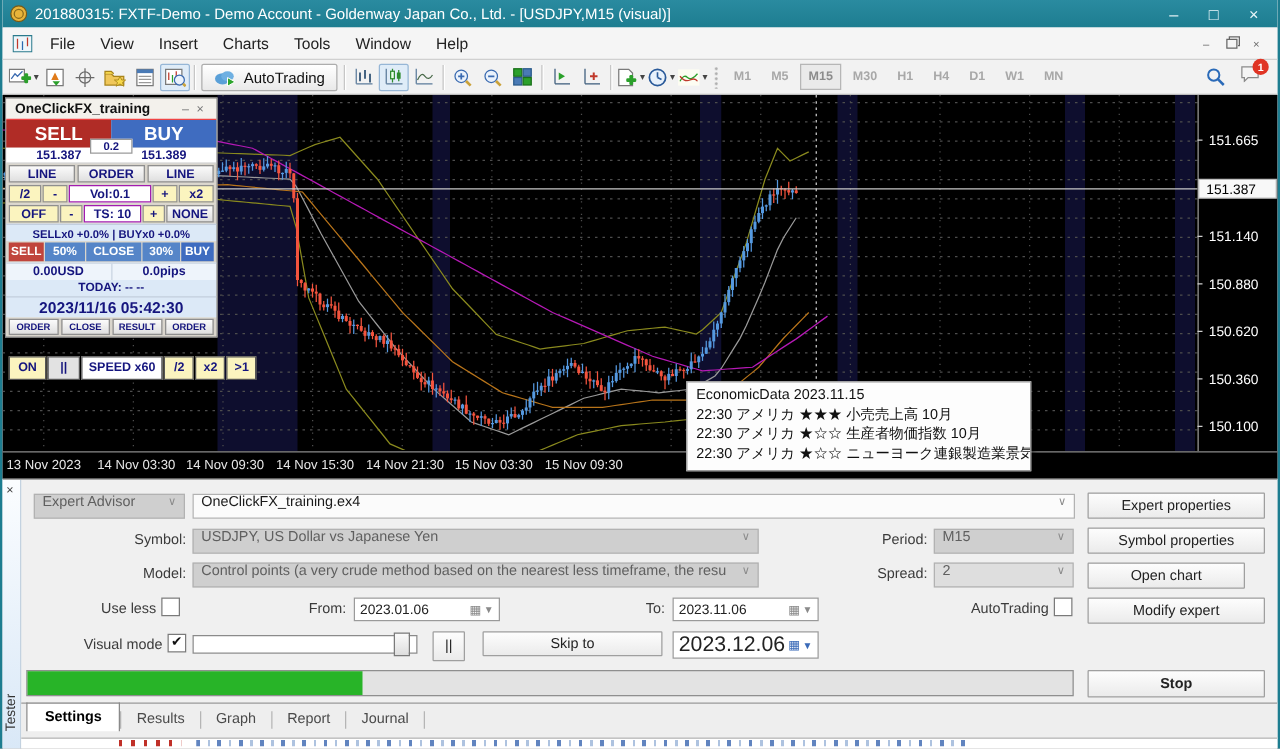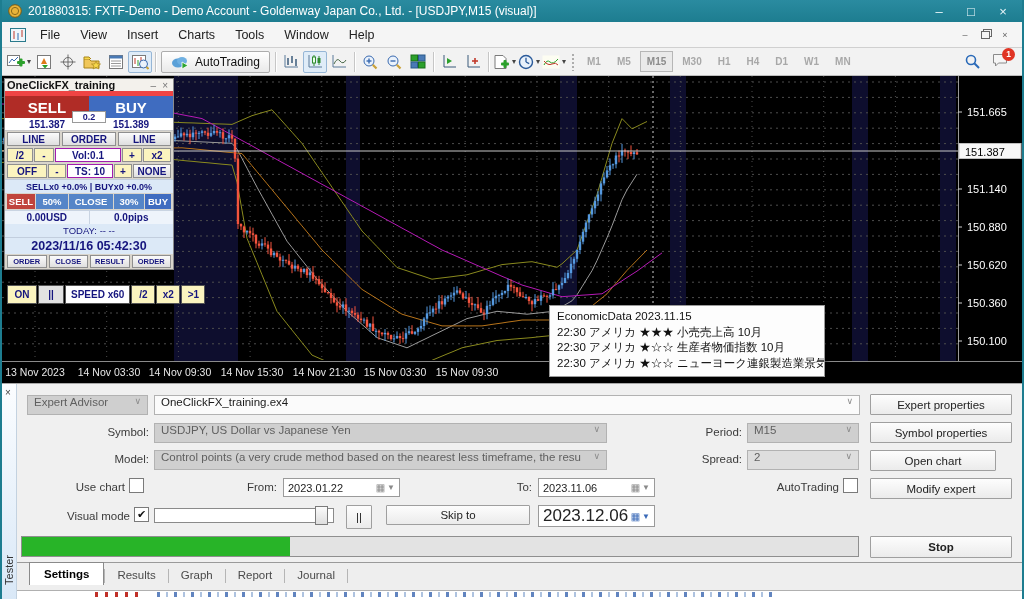--- a/index.html
+++ b/index.html
@@ -39,21 +39,21 @@
          width:13px;height:13px;border-radius:50%;display:grid;place-items:center}
 
   
   .chart{position:relative;height:307px;background:#000}
   .chart svg text{font-family:"Liberation Sans",sans-serif}
   .time-axis{position:absolute;left:0;right:0;bottom:0;height:22px;background:#000;border-top:1px solid #8a8a8a}
   .time-axis span{position:absolute;top:4px;transform:translateX(-50%);color:#e6e6e6;font-size:10.5px;white-space:nowrap}
 
   
   .ocfx{position:absolute;left:2px;top:2px;width:170px;background:#e9e6df;border:1px solid #8a8a8a;font-size:10px}
-  .ocfx-title{height:17px;background:#f3f1ec;display:flex;align-items:center;padding:0 2px;border-bottom:5px solid #ef4444}
+  .ocfx-title{height:17px;background:#f3f1ec;display:flex;align-items:center;padding:0 7px;border-bottom:1px solid #ef4444}
   .ocfx-title b{flex:1;font-size:11px;color:#111}
   .ocfx-title span{color:#777;padding:0 3px;font-size:10px}
   .row{display:flex;align-items:stretch}
   .sellbuy{height:22px;position:relative}
   .bigbtn{flex:1;display:grid;place-items:center;color:#fff;font-weight:bold;font-size:15px}
   .bigbtn.sell{background:#b02c26}
   .bigbtn.buy{background:#3f6cc0}
   .spreadchip{position:absolute;left:50%;top:15px;transform:translateX(-50%);width:34px;height:12px;background:#fff;
               border:1px solid #9a9a9a;display:grid;place-items:center;font-size:9px;font-weight:bold;color:#15157e;z-index:3}
   .prices{height:13px;background:#fff;border-bottom:1px solid #c9c9c9}
@@ -64,21 +64,21 @@
   .lineorder .pbtn{flex:1}
   .volrow,.tsrow{height:16px;gap:1px;padding:1px 2px;background:#d9d5cc}
   .ybtn{background:#fbf4bf;border:1px solid #8f8f8f;color:#15157e;font-weight:bold;display:grid;place-items:center;font-size:10px}
   .wbox{background:#fff;border:1px solid #a21caf;color:#15157e;font-weight:bold;display:grid;place-items:center;font-size:10px}
   .inforow{height:14px;background:#dce9f7;display:grid;place-items:center;color:#15157e;font-weight:bold;font-size:9px;border-top:1px solid #c2cede}
   .closerow{height:17px;gap:1px;padding:1px 2px;background:#d9d5cc}
   .cbtn{display:grid;place-items:center;color:#fff;font-weight:bold;font-size:9.5px}
   .moneyrow{height:14px;background:#eef4fb;border-top:1px solid #c9d4e2}
   .moneyrow span{flex:1;text-align:center;color:#15157e;font-weight:bold;font-size:10px;line-height:14px}
   .moneyrow span:first-child{border-right:1px solid #c9d4e2}
-  .todayrow{height:13px;background:#dce9f7;display:grid;place-items:center;color:#15157e;font-weight:normal;font-size:9.5px}
+  .todayrow{height:13px;background:#dce9f7;display:grid;place-items:center;color:#15157e;font-weight:bold;font-size:9.5px}
   .dtrow{height:17px;background:#dce9f7;display:grid;place-items:center;color:#15157e;font-weight:bold;font-size:12.5px;border-top:1px solid #c2cede}
   .botbtns{height:15px;gap:2px;padding:1px 2px;background:#d9d5cc}
   .botbtns .pbtn{flex:1;font-size:7.5px}
 
   
   .speed-strip{position:absolute;left:5px;top:209px;display:flex;gap:1px;height:19px}
   .speed-strip .sbtn{border:1px solid #555;display:grid;place-items:center;font-size:10px;font-weight:bold;color:#15157e;padding:0 5px}
 
   
   .etooltip{position:absolute;left:547px;top:229px;width:276px;background:#fdfdfd;border:1px solid #9a9a9a;
@@ -100,21 +100,21 @@
            font-size:11.5px;color:#222;border-radius:1px}
   .datefield{height:19px;border:1px solid #9a9a9a;background:#fff;display:flex;align-items:center;padding:0 4px;font-size:11px;color:#222}
   .datefield .cal{margin-left:auto;font-size:10px;color:#8a8a8a}
   .datefield .dchev{font-size:8px;color:#8a8a8a;margin-left:2px}
   .datefield.en .cal,.datefield.en .dchev{color:#3a6ab8}
   .cb{width:15px;height:15px;border:1px solid #7a7a7a;background:#fff;display:grid;place-items:center;font-size:11px;color:#111;line-height:1}
   .slider-track{height:15px;border:1px solid #8a8a8a;background:#fff;position:relative}
   .slider-thumb{position:absolute;right:5px;top:-3px;width:13px;height:19px;background:linear-gradient(#fafafa,#dedede);border:1px solid #7a7a7a}
   .progress{height:21px;border:1px solid #8f8f8f;background:#e3e3e3}
   .progress .fill{height:100%;background:#28b428}
-  .tabstrip{position:absolute;left:15px;right:0;top:178px;height:29px;background:#eeeeee;border-top:1px solid #9a9a9a;display:flex;align-items:flex-start;padding-left:12px}
+  .tabstrip{position:absolute;left:15px;right:0;top:178px;height:29px;background:#eeeeee;border-top:1px solid #9a9a9a;display:flex;align-items:flex-start;padding-left:4px}
   .tab{padding:4px 12px;color:#4a4a4a;font-size:11.5px;margin-top:2px;display:flex;align-items:center}
   .tab.active{background:#fff;border:1px solid #8a8a8a;border-bottom:none;font-weight:bold;color:#000;margin-top:0;padding:5px 14px;position:relative;top:-1px}
   .tabsep{width:1px;height:14px;background:#b5b5b5;margin-top:6px}
   .statusbar{position:absolute;left:15px;right:0;bottom:0;height:9px;background:#fff;border-top:1px solid #b0b0b0;overflow:hidden}
   .status-noise{position:absolute;left:140px;top:1px;width:620px;height:5px;opacity:.8;
       background:repeating-linear-gradient(90deg,#3a66b0 0 3px,transparent 3px 9px,#9ab4d8 9px 11px,transparent 11px 17px);}
   .status-noise2{position:absolute;left:78px;top:1px;width:50px;height:5px;
       background:repeating-linear-gradient(90deg,#c03028 0 3px,transparent 3px 10px);}
 </style>
 </head>
@@ -950,25 +950,25 @@
         <span style="overflow:hidden;white-space:nowrap">Control points (a very crude method based on the nearest less timeframe, the resu</span>
         <span class="chev">∨</span>
       </div>
     <div class="lbl r abs" style="left:660px;top:69px;width:80px">Spread:</div>
     <div class="combo dis abs" style="left:745px;top:66px;width:112px;background:#dedede">
         <span>2</span>
         <span class="chev">∨</span>
       </div>
     <div class="tbutton abs" style="left:868px;top:66px;width:126px">Open chart</div>
 
-    <div class="lbl r abs" style="left:40px;top:97px;width:83px">Use chart</div>
+    <div class="lbl r abs" style="left:40px;top:97px;width:83px">Use less</div>
     <div class="cb abs" style="left:127px;top:94px" id="cb-usedate"></div>
     <div class="lbl r abs" style="left:200px;top:97px;width:75px">From:</div>
     <div class="datefield abs" style="left:281px;top:94px;width:117px">
-        <span>2023.01.22</span>
+        <span>2023.01.06</span>
         <span class="cal">▦</span>
         <span class="dchev">▼</span>
       </div>
     <div class="lbl r abs" style="left:480px;top:97px;width:50px">To:</div>
     <div class="datefield abs" style="left:536px;top:94px;width:117px">
         <span>2023.11.06</span>
         <span class="cal">▦</span>
         <span class="dchev">▼</span>
       </div>
     <div class="lbl r abs" style="left:700px;top:97px;width:137px">AutoTrading</div>

